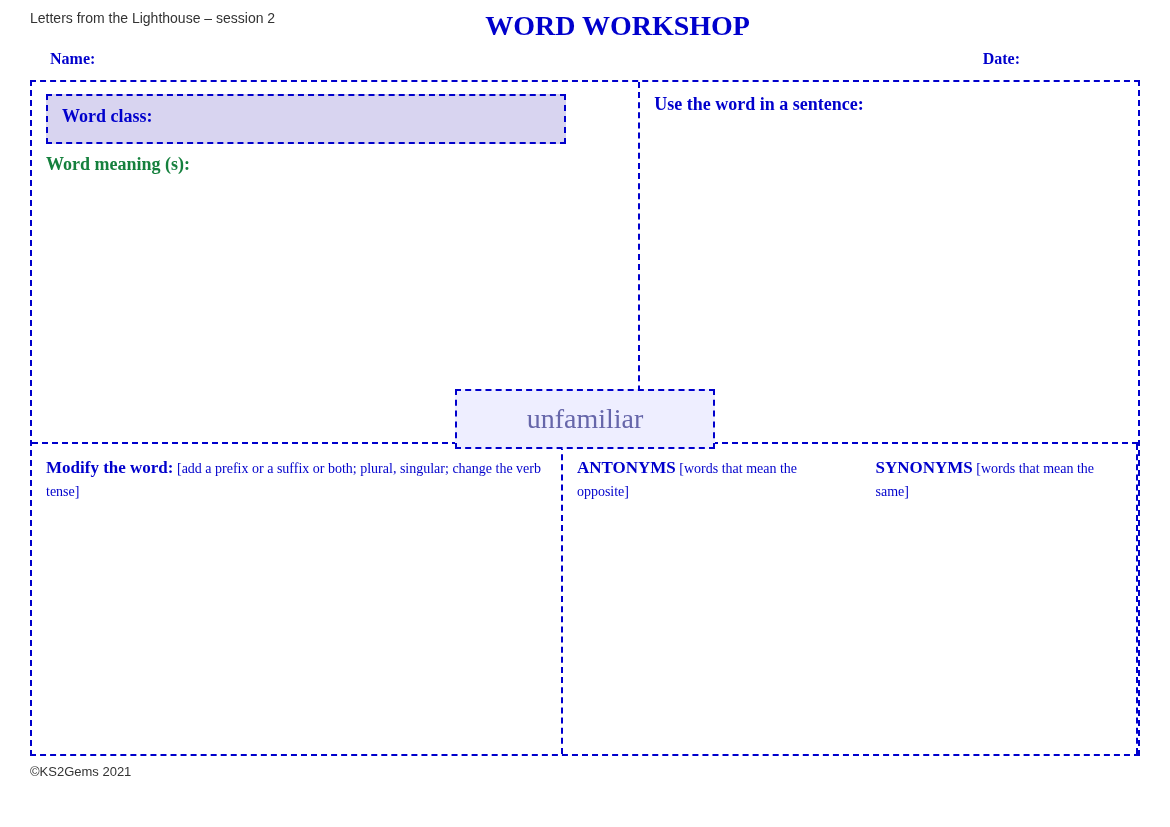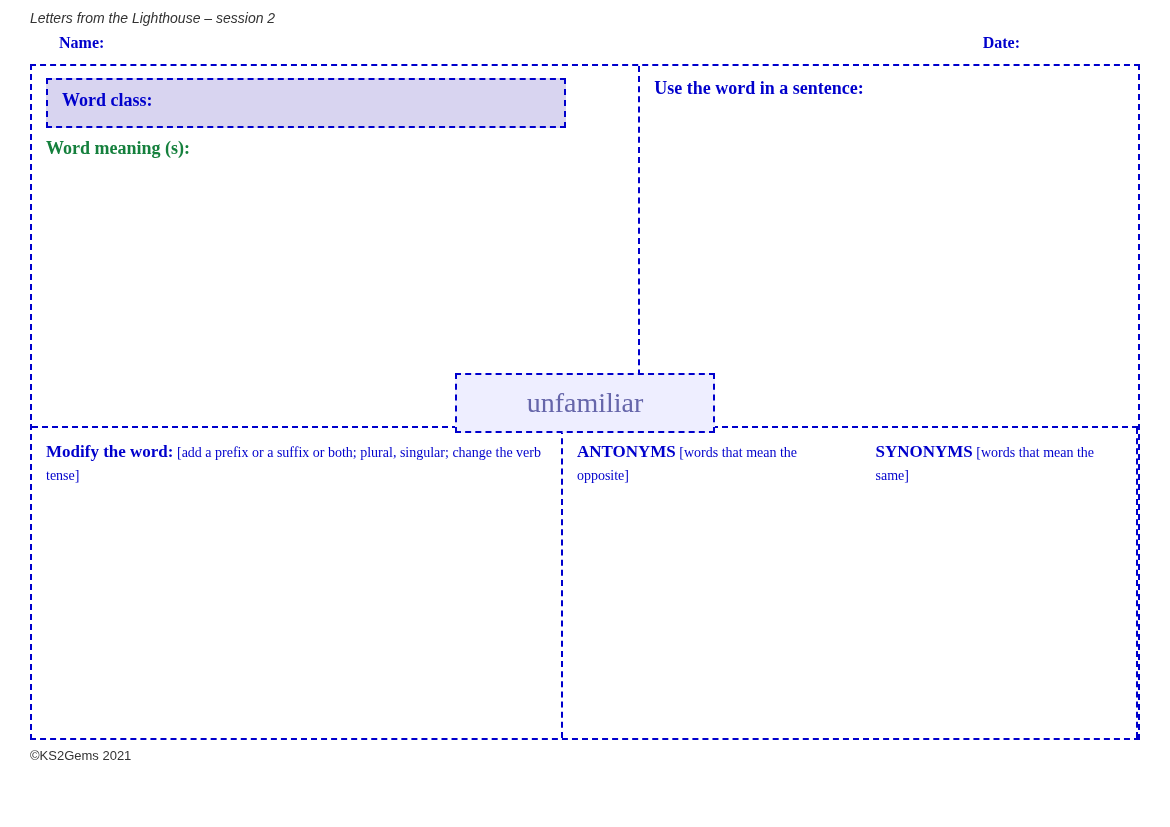--- a/index.html
+++ b/index.html
@@ -8,21 +8,20 @@
       min-height: 827px;
       background: #fff;
       font-family: 'Comic Sans MS', 'Chalkboard SE', cursive;
       color: #0000cc;
       padding: 10px 30px 20px 30px;
     }
     .top-bar {
       display: flex;
       align-items: flex-start;
       margin-bottom: 2px;
-      font-style: italic;
     }
     .session-label {
       font-size: 14px;
       color: #333;
       font-family: Arial, sans-serif;
     }
     .page-title {
       font-size: 28px;
       font-weight: bold;
       color: #0000cc;
@@ -31,21 +30,21 @@
       margin-right: 180px;
     }
     .name-date-row {
       display: flex;
       justify-content: space-between;
       margin: 8px 0 12px 0;
       font-size: 16px;
       font-weight: bold;
       color: #0000cc;
     }
-    .name-label { margin-left: 29px; text-align: right; }
+    .name-label { margin-left: 20px; text-align: right; }
     .date-label { margin-right: 120px; }
 
     
     .main-container {
       border: 2px dashed #0000cc;
       width: 100%;
       position: relative;
     }
 
     
@@ -156,20 +155,21 @@
       font-size: 13px;
       color: #333;
       font-family: Arial, sans-serif;
     }
   </style>
 </head>
 <body>
 
 <div class="top-bar">
   <span class="session-label">Letters from the Lighthouse – session 2</span>
+  <span class="page-title">WORD WORKSHOP</span>
 </div>
 
 <div class="name-date-row">
   <span class="name-label">Name:</span>
   <span class="date-label">Date:</span>
 </div>
 
 <div class="main-container">
 
   <div class="top-section">

